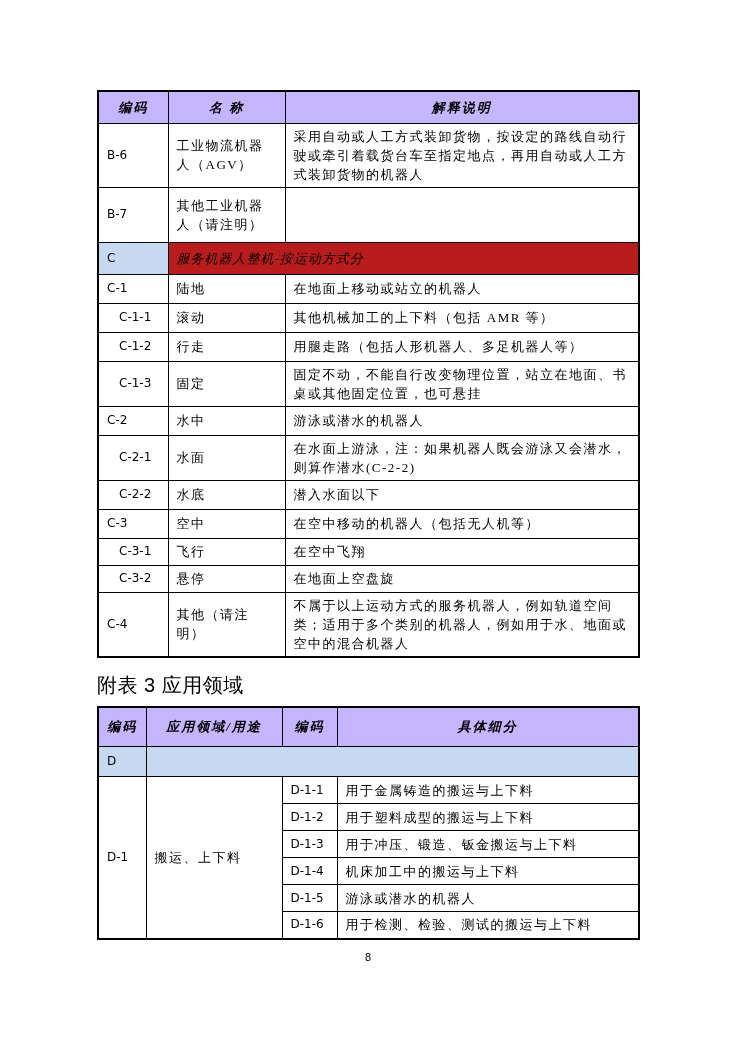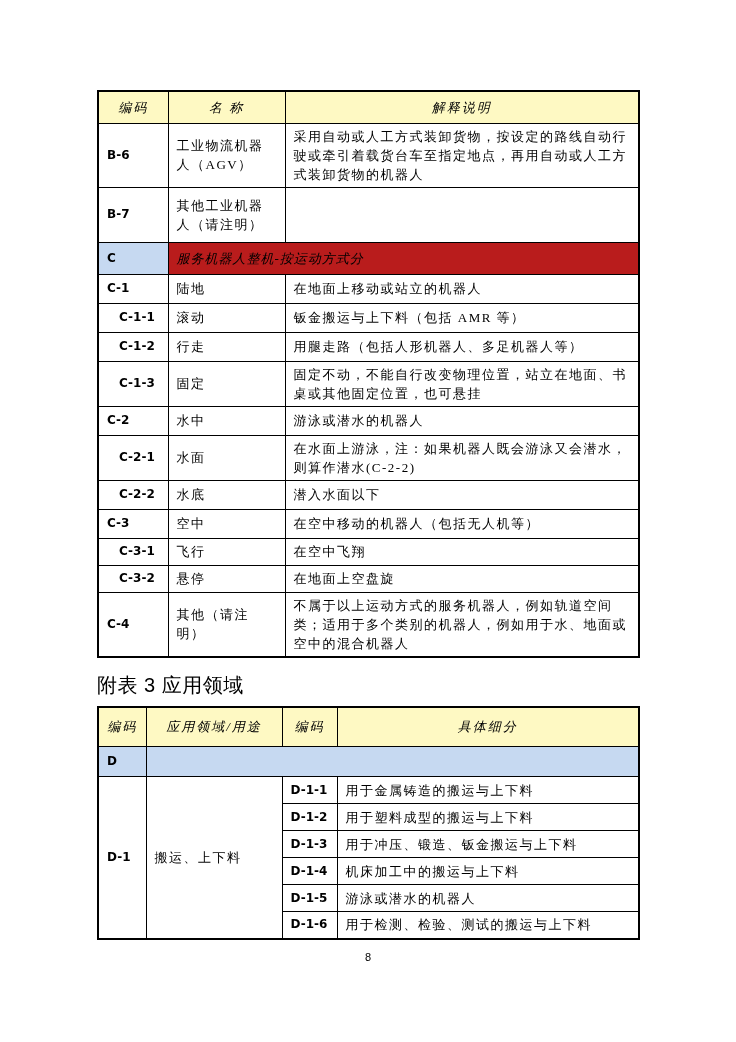--- a/index.html
+++ b/index.html
@@ -25,39 +25,39 @@
     border: 1px solid #000;
     padding: 3px 8px;
     font-size: 13px;
     line-height: 19px;
     letter-spacing: 1.5px;
     vertical-align: middle;
     overflow: hidden;
   }
   
   td.hdr {
-    background: #fef9c3;
-    font-weight: normal;
+    background: #c4b5fd;
+    font-weight: bold;
     font-style: italic;
     text-align: center;
     letter-spacing: 2px;
     font-family: "Liberation Serif", "DejaVu Serif", serif;
   }
   
   td.blue { background: #C6D9F1; }
   td.section-title {
     background: #b91c1c;
     font-weight: normal;
     font-style: italic;
     letter-spacing: 1px;
   }
   
   td.code {
     font-family: "DejaVu Sans", "Liberation Sans", sans-serif;
-    font-weight: bold;
+    font-weight: normal;
     font-style: normal;
     font-size: 12px;
     letter-spacing: 0;
   }
   td.code.indent { padding-left: 20px; }
   
   tr.r32 { height: 32px; }
   tr.r57 { height: 57px; }
   tr.r47 { height: 55px; }
   tr.r29 { height: 29px; padding-left: 15px; }
@@ -124,21 +124,21 @@
         <td class="section-title" colspan="2">服务机器人整机-按运动方式分</td>
       </tr>
       <tr class="r29">
         <td class="code">C-1</td>
         <td>陆地</td>
         <td>在地面上移动或站立的机器人</td>
       </tr>
       <tr class="r29">
         <td class="code indent">C-1-1</td>
         <td>滚动</td>
-        <td>钣金搬运与上下料（包括 AMR 等）</td>
+        <td>其他机械加工的上下料（包括 AMR 等）</td>
       </tr>
       <tr class="r29">
         <td class="code indent">C-1-2</td>
         <td>行走</td>
         <td>用腿走路（包括人形机器人、多足机器人等）</td>
       </tr>
       <tr class="r45">
         <td class="code indent">C-1-3</td>
         <td>固定</td>
         <td>固定不动，不能自行改变物理位置，站立在地面、书桌或其他固定位置，也可悬挂</td>

